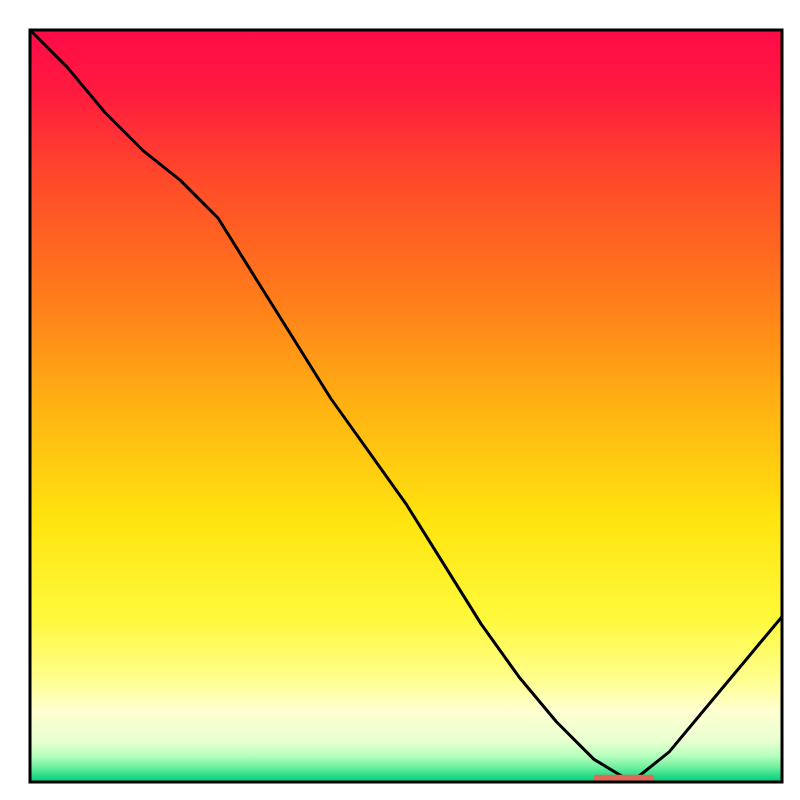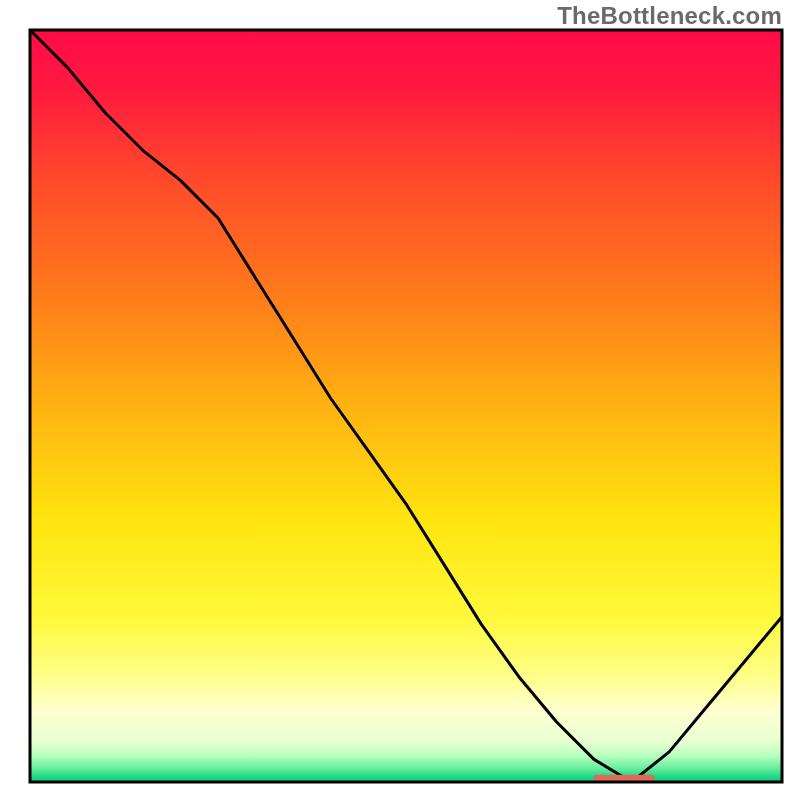--- a/index.html
+++ b/index.html
@@ -63,14 +63,13 @@
   <rect id="bgRect" fill="url(#bgGrad)" x="30" y="30" width="752" height="752"></rect>
 
   <g id="curveGroup" clip-path="url(#plotClip)">
     <path id="curvePath" fill="none" stroke-width="3" stroke-linejoin="round" stroke-linecap="round" d="M30.0 30.0 L67.6 67.6 L105.2 112.7 L142.8 150.3 L180.4 180.4 L218.0 218.0 L255.6 278.2 L293.2 338.3 L330.8 398.5 L368.4 451.1 L406.0 503.8 L443.6 563.9 L481.2 624.1 L518.8 676.7 L556.4 721.8 L594.0 759.4 L631.6 782.0 L669.2 751.9 L706.8 706.8 L744.4 661.7 L782.0 616.6" stroke="#000000"></path>
     <rect id="markerRect" rx="2" ry="2" x="594" y="774.74" width="60.15999999999997" height="7" fill="#e06a5a"></rect>
   </g>
 
   <rect id="frameRect" fill="none" stroke-width="3" x="30" y="30" width="752" height="752" stroke="#000000"></rect>
 </svg>
 
-<div class="watermark">TheBottleneck.com</div>
 </div>
 
 </body></html>

